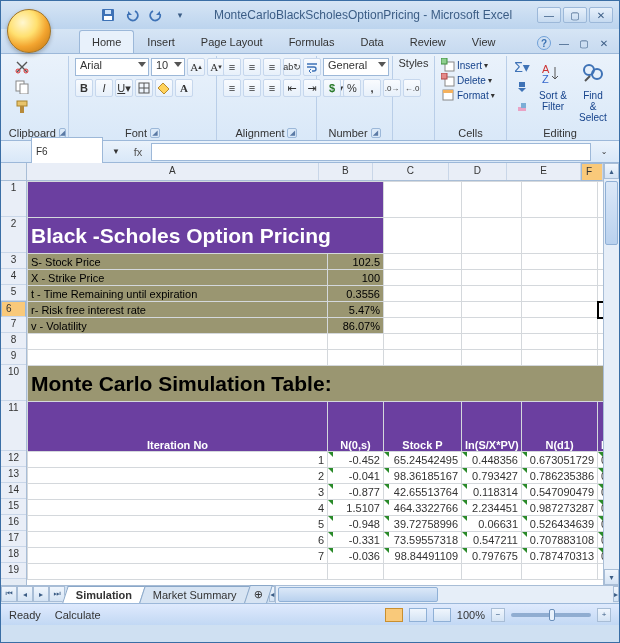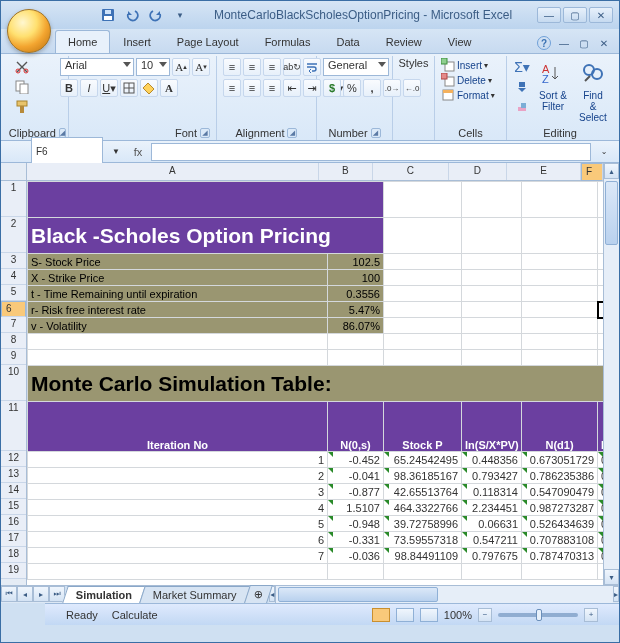--- a/index.html
+++ b/index.html
@@ -8,21 +8,21 @@
   .titlebar { height: 28px; background: linear-gradient(#d6e5f5,#bcd4ee); display:flex; align-items:center; padding:0 6px 0 0; }
   .orb { width: 44px; height: 44px; border-radius: 50%; background: radial-gradient(circle at 35% 30%, #fff7d0, #ffe070 35%, #f3a530 60%, #b56b0c 100%); border:1px solid #a07326; position:relative; top:16px; left:6px; flex:0 0 auto; box-shadow: 0 2px 4px rgba(0,0,0,.25); z-index:5;}
   .qat { margin-left: 54px; display:flex; gap:6px; align-items:center; }
   .qat-btn { width:18px; height:18px; display:flex; align-items:center; justify-content:center; border-radius:2px; }
   .title-text { flex:1; text-align:center; color:#3b5d85; font-size:12px; }
   .win-controls { display:flex; gap:2px; }
   .win-btn { width:24px; height:16px; background:linear-gradient(#e8f1fb,#c6daf0); border:1px solid #9cb8d9; border-radius:2px; display:flex; align-items:center; justify-content:center; font-size:10px; color:#3b5d85;}
   
   .ribtabs { height:24px; background:linear-gradient(#d6e5f5,#c7daf0); display:flex; align-items:flex-end; padding-left:54px; position:relative; }
   .ribtab { padding:4px 12px 4px 12px; color:#15428b; font-size:12px; border:1px solid transparent; border-bottom:none; border-radius:3px 3px 0 0; cursor:pointer;}
-  .ribtab.active { background:#e8f1fb; border-color:#9cb8d9; color:#2a66b0; }
+  .ribtab.active { background:#e8f1fb; border-color:#9cb8d9; color:#2a66b0;margin-left:24px; }
   .ribtabs-right { position:absolute; right:8px; bottom:3px; display:flex; gap:6px; }
   .mini-btn { width:14px; height:14px; display:flex; align-items:center; justify-content:center; color:#3b5d85; font-size:10px;}
   
   .ribbon { height:88px; background:linear-gradient(#eaf2fb,#d9e8f8); border-top:1px solid #9cb8d9; border-bottom:1px solid #9cb8d9; display:flex; padding:2px 0 0 6px; }
   .group { border-right:1px solid #b9cee8; padding:0 6px 0 6px; display:flex; flex-direction:column; }
   .group-body { flex:1; display:flex; align-items:flex-start; gap:4px; padding-top:2px;}
   .group-label { height:14px; text-align:center; font-size:10px; color:#5b7aa5; display:flex; align-items:center; justify-content:center; gap:3px;}
   .group-label .dlaunch { width:10px; height:10px; border:1px solid #9cb8d9; font-size:7px; display:flex; align-items:center; justify-content:center; color:#5b7aa5; border-radius:2px;}
   .big-btn { display:flex; flex-direction:column; align-items:center; gap:2px; padding:2px 4px; border-radius:3px; }
   .big-btn .ico { width:28px; height:28px; display:flex; align-items:center; justify-content:center;}
@@ -75,21 +75,21 @@
   .tabnav { display:flex; }
   .tabnav .sbtn { width:16px; }
   .sheettabs { display:flex; align-items:flex-end; background:#cfe0f2; }
   .sheettab { padding:2px 10px; font-size:11px; border:1px solid #8aa7c8; border-bottom:none; background:#d7e4f3; color:#15428b; margin-right:-1px; border-radius:0 0 0 0; transform: skewX(-18deg); }
   .sheettab span { display:inline-block; transform: skewX(18deg);}
   .sheettab.active { background:#fff; font-weight:bold; color:#000;}
   .hs { flex:1; display:flex; }
   .hs .strack { flex:1; position:relative; background:#e6eef8; border-left:1px solid #a8bdd6;}
   .hs .sthumb { top:1px; bottom:1px; left:2px; width:160px;}
   
-  .status { height:22px; background:linear-gradient(#dfeafd,#c2d8f4); border-top:1px solid #9cb8d9; display:flex; align-items:center; padding:0 21px; gap:14px;margin-left:44px;}
+  .status { height:22px; background:linear-gradient(#dfeafd,#c2d8f4); border-top:1px solid #9cb8d9; display:flex; align-items:center; padding:0 8px; gap:14px;}
   .status .zoom { margin-left:auto; display:flex; align-items:center; gap:6px; }
   .viewbtn { width:18px; height:14px; border:1px solid #8fb0d6; background:linear-gradient(#f0f6fd,#d4e3f4); }
   .viewbtn.active { background:#f9c97a; border-color:#c98f2f;}
   .slider { width:80px; height:4px; background:#90add1; position:relative; border-radius:2px;}
   .slider .knob { position:absolute; left:38px; top:-4px; width:6px; height:12px; background:#e8f1fb; border:1px solid #6b8fba; border-radius:2px;}
   .frame { border:1px solid #3a6ea5; width:620px; height:643px; }
 
   svg { display:block; }
 </style>
 </head>
@@ -169,21 +169,21 @@
               </svg>
             </div>
       </div>
     </div>
     <div class="group-label">
           <span>Clipboard</span>
           <span class="dlaunch">◢</span>
         </div>
   </div>
 
-  <div class="group" style="width:148px;align-items:flex-end;">
+  <div class="group" style="width:148px;">
     <div class="group-body" style="flex-direction:column;gap:3px;">
       <div class="row">
         <div class="sel" style="width:74px;"><span>Arial</span><span class="dd"></span></div>
         <div class="sel" style="width:34px;"><span>10</span><span class="dd"></span></div>
         <div class="sq" style="font-family:serif;">A<span style="font-size:7px;">▴</span></div>
         <div class="sq" style="font-family:serif;">A<span style="font-size:7px;">▾</span></div>
       </div>
       <div class="row">
         <div class="sq">
               <b>B</b>

